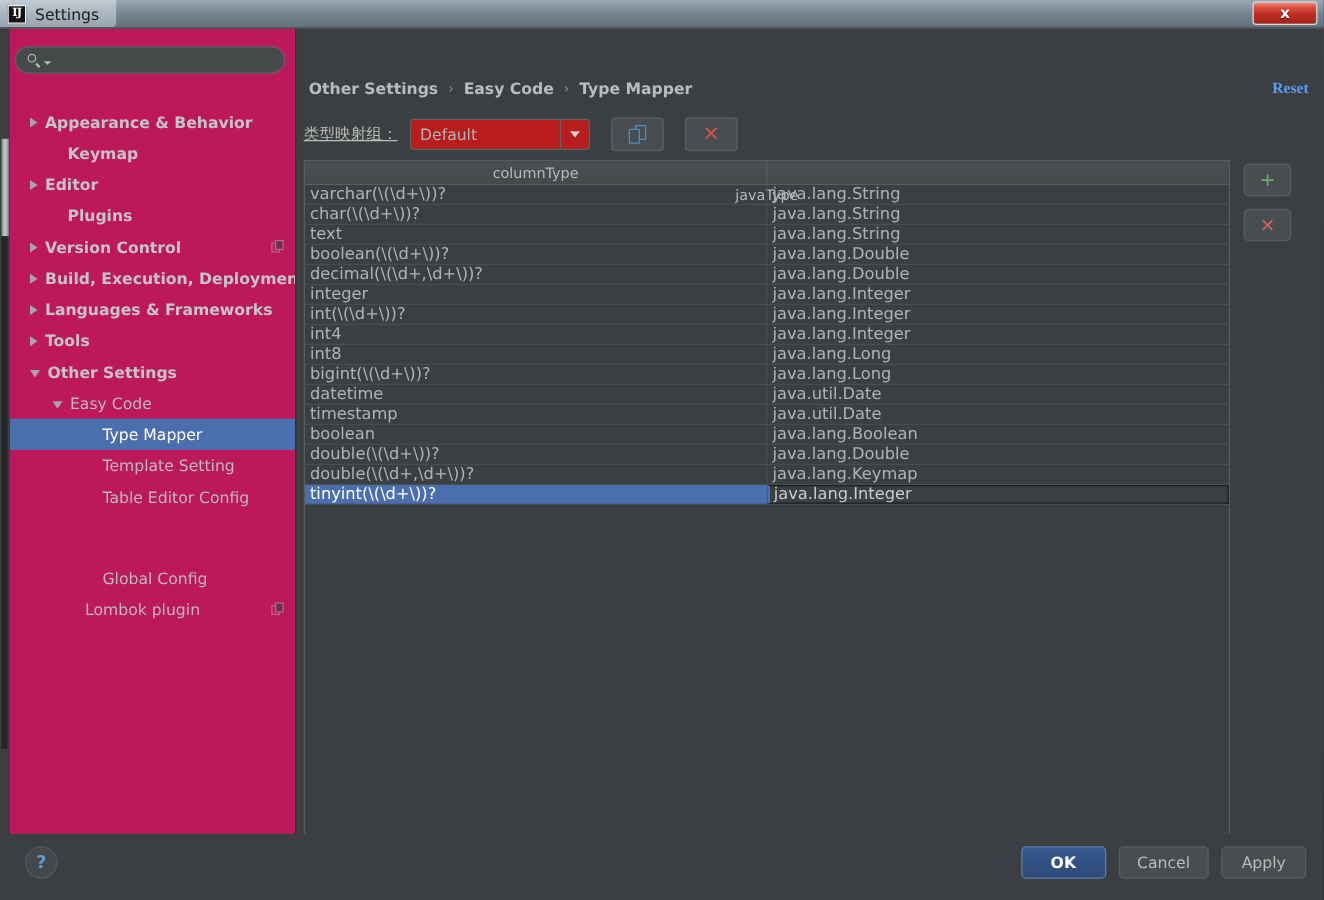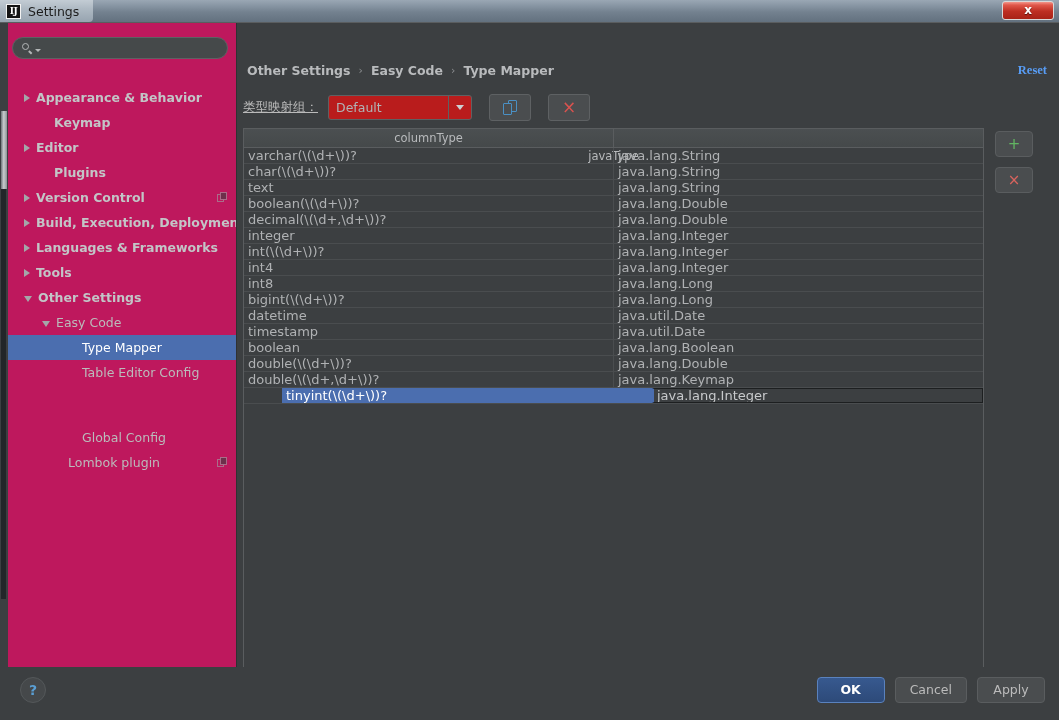--- a/index.html
+++ b/index.html
@@ -397,21 +397,20 @@
     white-space: nowrap;
     overflow: hidden;
   }
   .td.col1 { width: 370px; border-right: 1px solid #4a4d4f; }
   .td.col2 { flex: 1; }
   .tr.selected { border-bottom: 1px solid #4a4d4f; }
   .tr.selected .td.col1 {
     background: #4b6eaf;
     color: #ffffff;
     border-right: 1px solid #4b6eaf;
-    margin-left: 38px;
   }
   .tr.selected .td.col2 {
     background: #3c3f41;
     color: #c8cacc;
     border: 1px solid #1d1f20;
     border-left: 2px solid #4b6eaf;
     line-height: 13px;
     padding-left: 3px;
   }
 
@@ -555,20 +554,24 @@
             <span class="tree-arrow expanded"></span>
             <span class="tree-label bold">Other Settings</span>
           </div>
           <div class="tree-row" style="padding-left: 34px;">
             <span class="tree-arrow expanded"></span>
             <span class="tree-label">Easy Code</span>
           </div>
           <div class="tree-row selected" style="padding-left: 62px;">
             <span class="tree-arrow none"></span>
             <span class="tree-label">Type Mapper</span>
+          </div>
+          <div class="tree-row" style="padding-left: 62px;">
+            <span class="tree-arrow none"></span>
+            <span class="tree-label">Template Setting</span>
           </div>
           <div class="tree-row" style="padding-left: 62px;">
             <span class="tree-arrow none"></span>
             <span class="tree-label">Table Editor Config</span>
           </div>
           <div class="tree-row" style="padding-left: 62px; margin-top: 40px;">
             <span class="tree-arrow none"></span>
             <span class="tree-label">Global Config</span>
           </div>
           <div class="tree-row" style="padding-left: 48px;">

